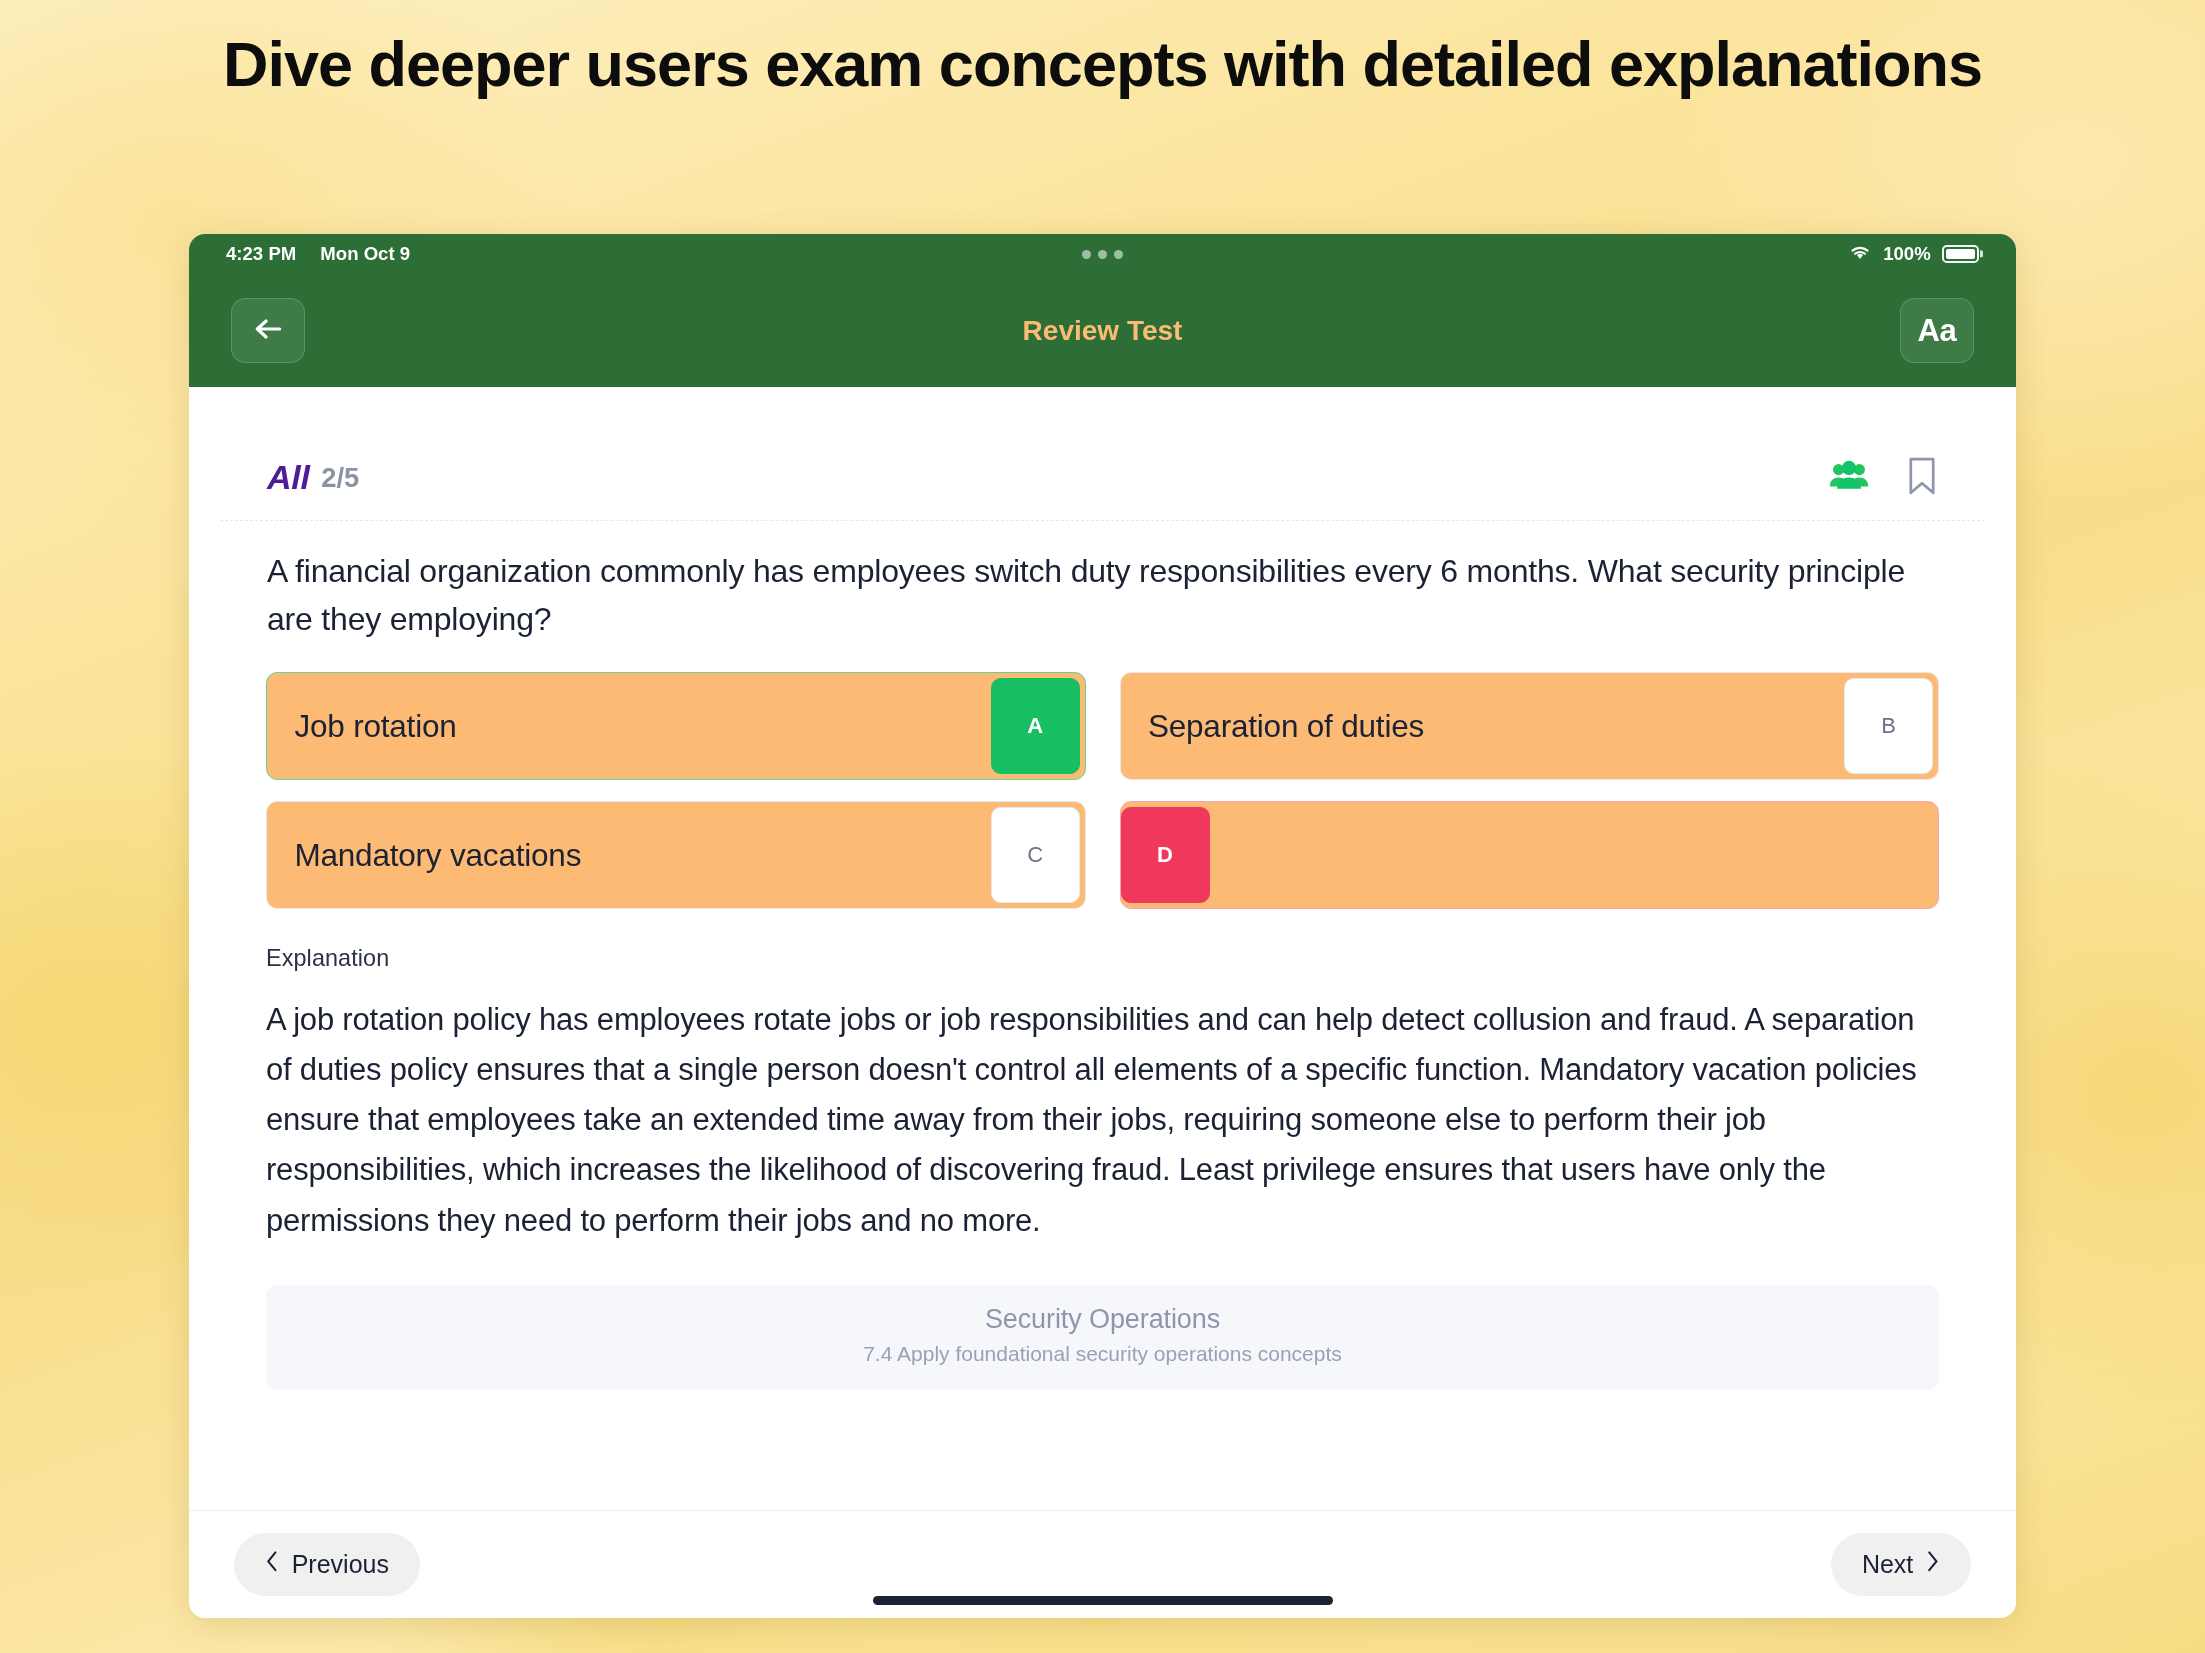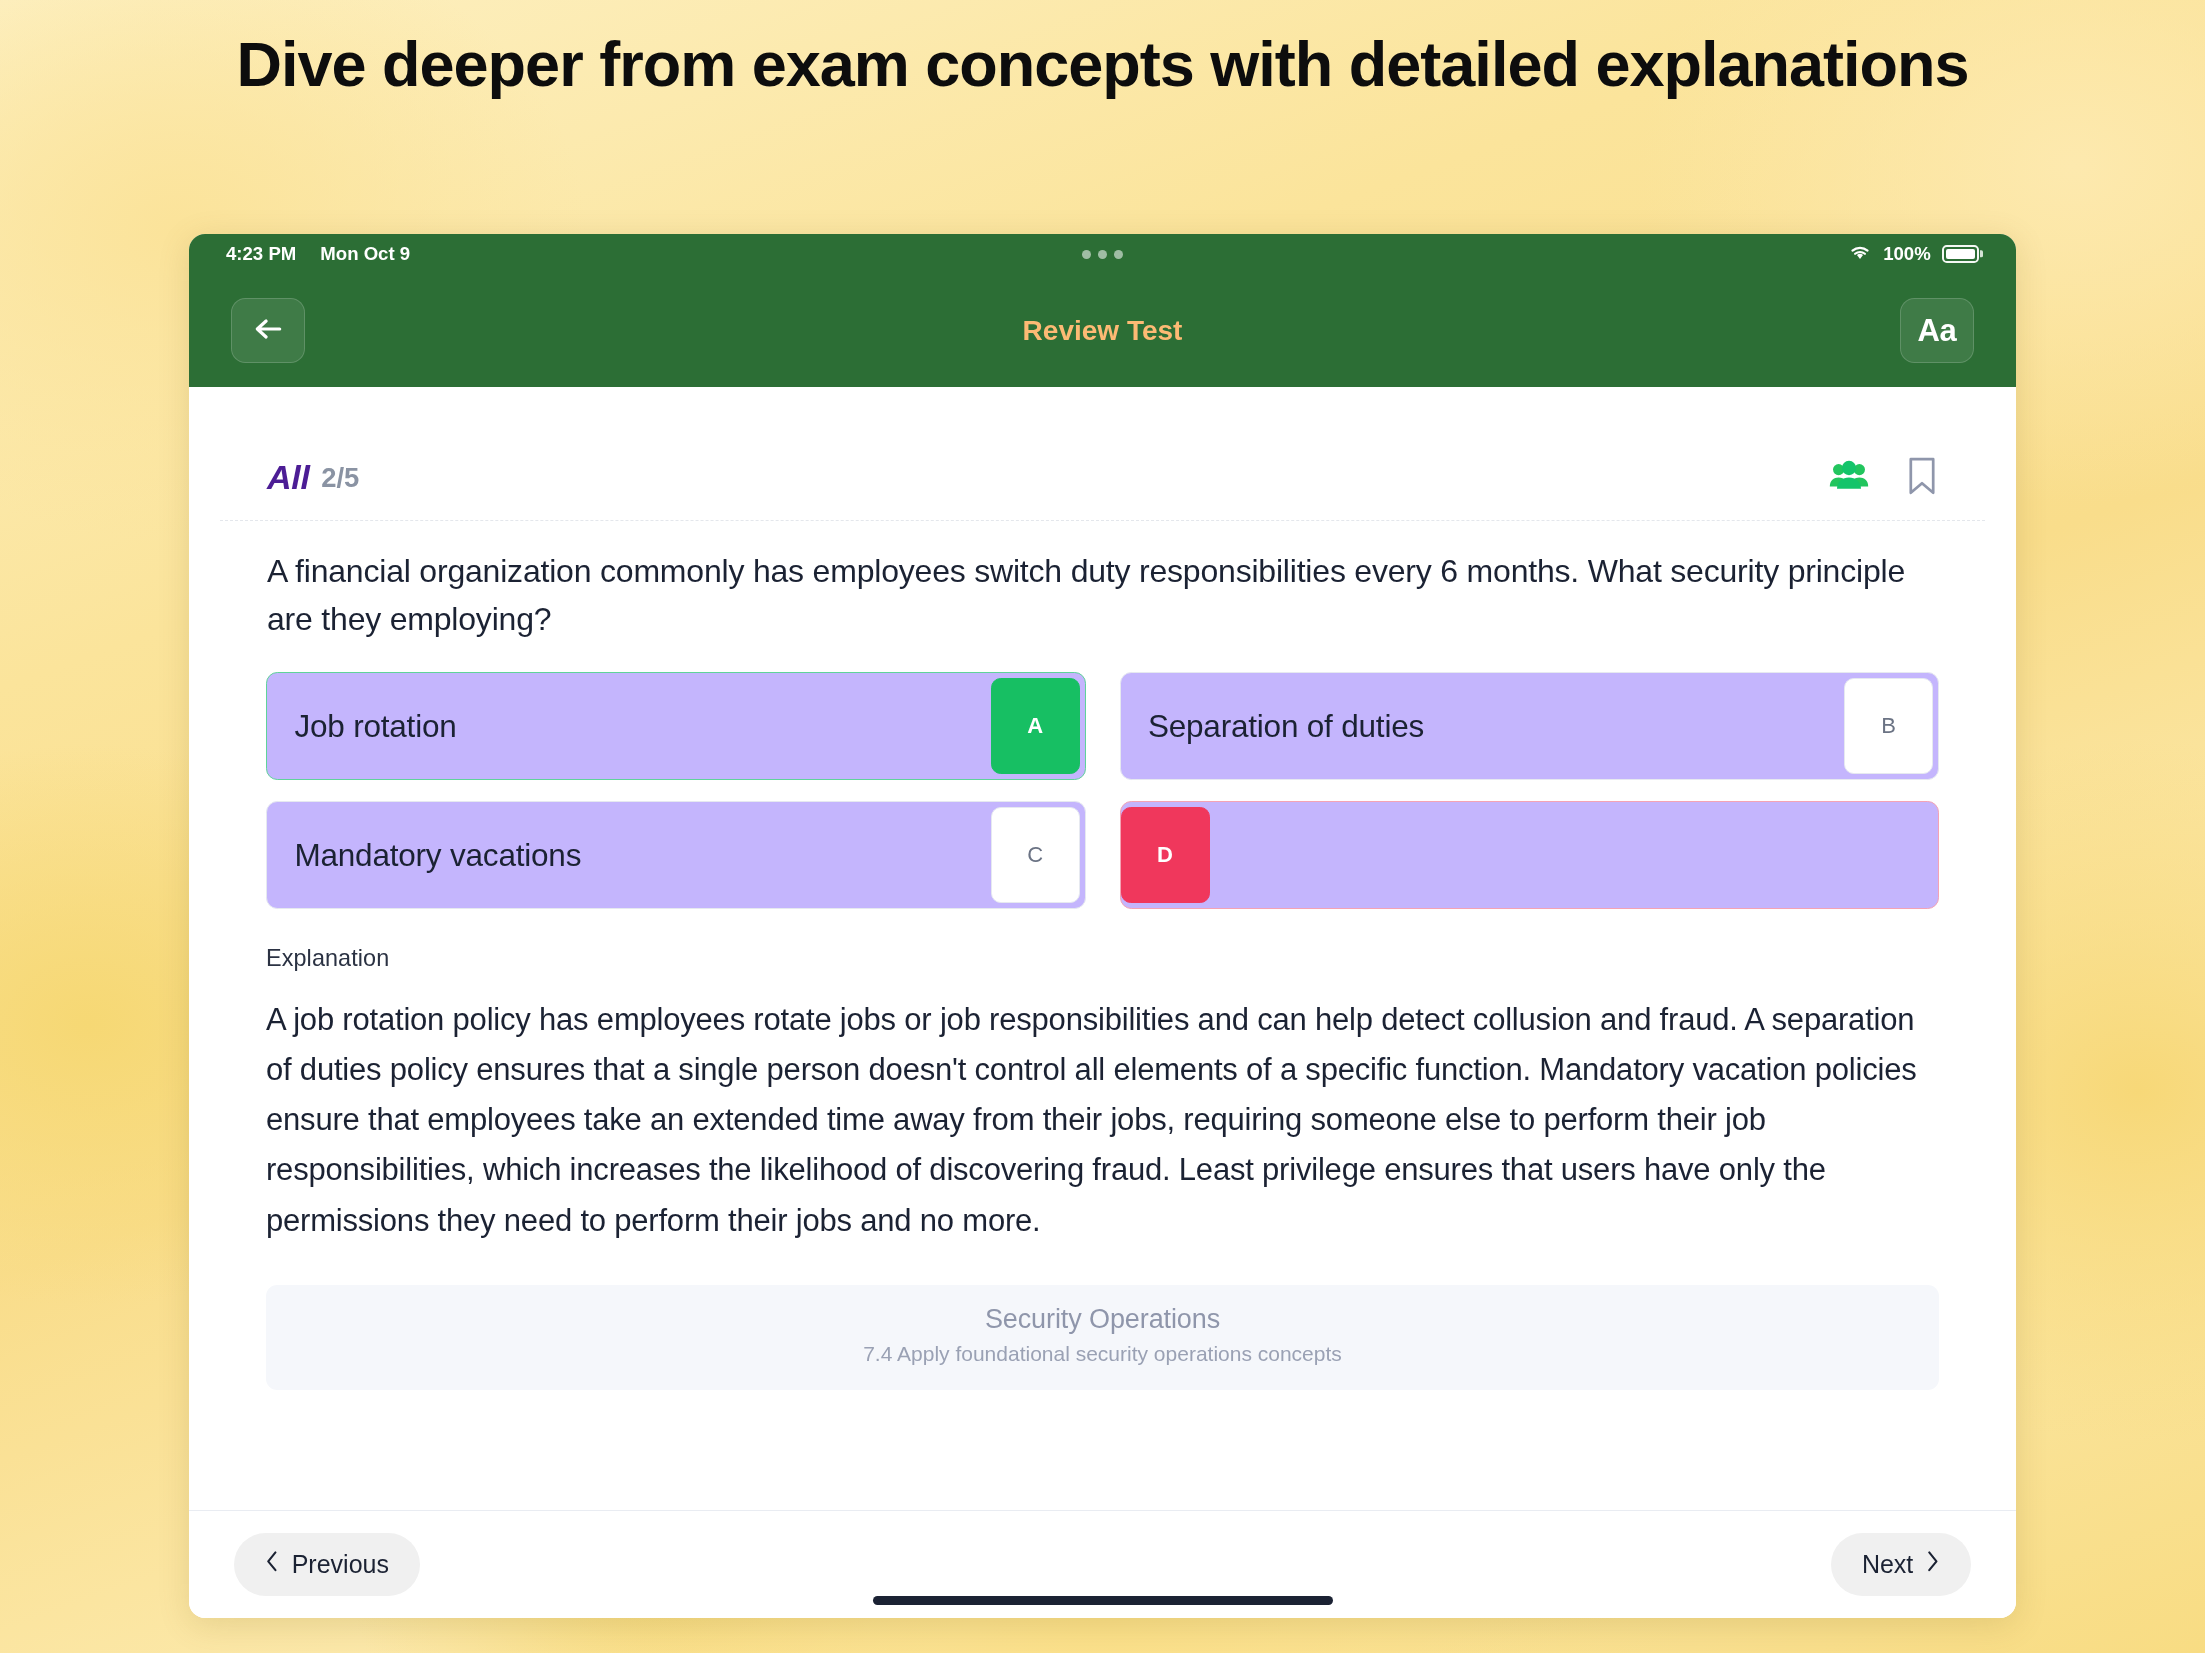--- a/index.html
+++ b/index.html
@@ -161,21 +161,21 @@
   .options {
     display: grid;
     grid-template-columns: 1fr 1fr;
     gap: 21px 34px;
     margin: 29px 77px 0 77px;
   }
   .opt {
     height: 108px;
     border-radius: 11.3px;
     border: 1.6px solid #e6e9f0;
-    background: #c4b5fd;
+    background: #fdba74;
     display: flex;
     align-items: center;
     overflow: hidden;
     cursor: pointer;
     position: relative;
   }
   .opt-text {
     flex: 1 1 auto;
     padding: 0 27.4px;
     font-size: 31.5px;
@@ -263,21 +263,21 @@
     bottom: 13px; left: 50%;
     transform: translateX(-50%);
     width: 460px; height: 9px;
     border-radius: 6.5px;
     background: #1b2233;
   }
 </style>
 </head>
 <body>
 
-<div class="headline">Dive deeper from exam concepts with detailed explanations</div>
+<div class="headline">Dive deeper users exam concepts with detailed explanations</div>
 
 <div class="tablet">
 
   <div class="green-top">
 
     <div class="statusbar">
       <div class="status-left">
         <span>4:23 PM</span>
         <span>Mon Oct 9</span>
       </div>

